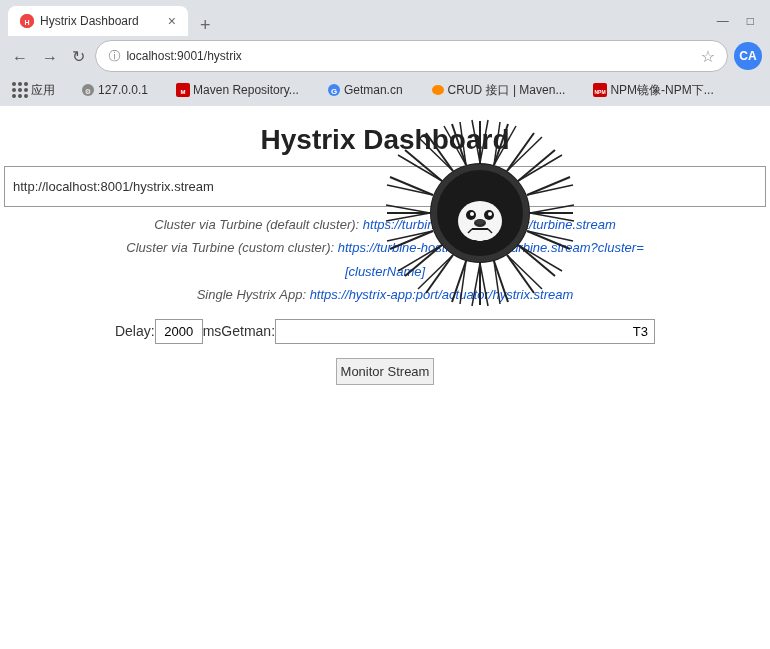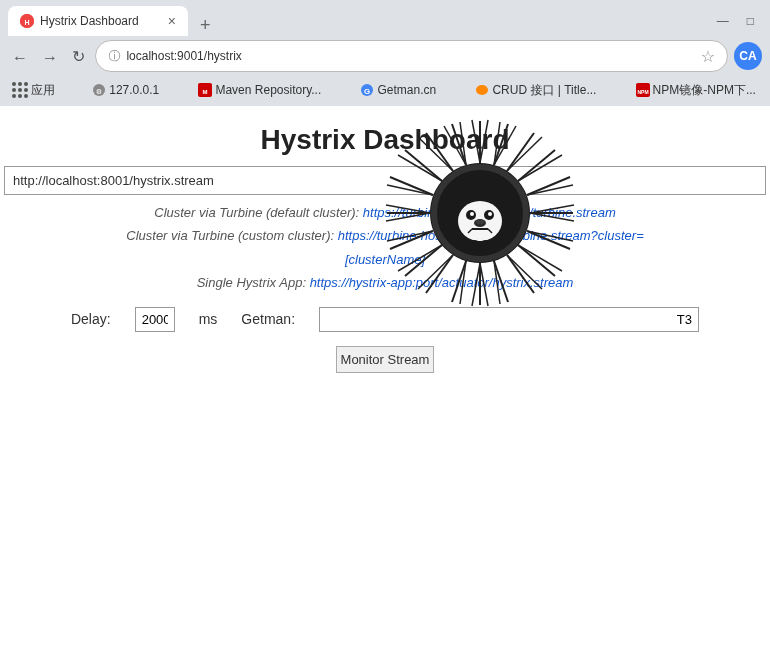--- a/index.html
+++ b/index.html
@@ -42,21 +42,21 @@
     .star-icon { font-size: 16px; color: #888; cursor: pointer; }
     .profile-icon {
       width: 28px; height: 28px; background: #3b82f6; border-radius: 50%;
       display: flex; align-items: center; justify-content: center;
       color: white; font-size: 12px; font-weight: bold;
     }
 
     
     .bookmarks-bar {
       background: #dee1e6; padding: 2px 8px 4px 8px;
-      display: flex; align-items: center; gap: 7px; height: 30px; justify-content: space-between;
+      display: flex; align-items: center; gap: 16px; height: 30px;
     }
     .apps-btn { display: flex; align-items: center; gap: 3px; font-size: 12px; color: #333; padding: 2px 4px; cursor: pointer; }
     .apps-dots { display: grid; grid-template-columns: repeat(3,4px); gap: 2px; }
     .apps-dot { width: 4px; height: 4px; background: #555; border-radius: 50%; }
     .bookmark { font-size: 12px; color: #333; padding: 2px 6px; cursor: pointer; display: flex; align-items: center; gap: 3px; }
     .bm-icon { width: 14px; height: 14px; }
 
     
     .page-content {
       background: #fff; width: 100%;
@@ -70,34 +70,34 @@
     
     .spiky-bg {
       position: absolute; top: 0; left: 0; width: 190px; height: 195px;
     }
 
     .page-title { font-size: 28px; font-weight: bold; color: #222; margin-top: 8px; margin-bottom: 10px; }
 
     
     .url-input-row { width: 100%; padding: 0 4px; margin-bottom: 6px; }
     .url-input {
-      width: 100%; border: 1px solid #999; padding: 6px 8px;
+      width: 100%; border: 1px solid #999; padding: 12px 8px;
       font-size: 13px; color: #333; outline: none;
     }
 
     
     .help-text { font-size: 13px; color: #555; text-align: center; line-height: 1.8; font-style: italic; }
     .help-text a { color: #1155cc; text-decoration: none; }
 
     
-    .settings-row { display: flex; align-items: center; gap: 24px; margin-top: 12px; font-size: 14px; color: #333; }
+    .settings-row { display: flex; align-items: center; gap: 0; margin-top: 12px; font-size: 14px; color: #333; }
     .settings-row input {
       border: 1px solid #999; padding: 4px 6px; font-size: 13px;
     }
-    .delay-input { width: 40px; text-align: center; }
+    .delay-input { width: 48px; text-align: center; }
     .title-input { width: 380px; text-align: right; }
 
     
     .monitor-btn-row { margin-top: 14px; }
     .monitor-btn {
       background: #f0f0f0; border: 1px solid #aaa; padding: 5px 4px;
       font-size: 13px; cursor: pointer; color: #333;
     }
   </style>
 </head>
@@ -170,21 +170,21 @@
       <svg class="bm-icon" viewBox="0 0 14 14">
           <circle cx="7" cy="7" r="6" fill="#4285f4"></circle>
           <text x="7" y="10.5" text-anchor="middle" fill="white" font-size="8" font-weight="bold">G</text>
         </svg>
       <span>Getman.cn</span>
     </div>
     <div class="bookmark">
       <svg class="bm-icon" viewBox="0 0 14 14">
           <ellipse cx="7" cy="7" rx="6" ry="5" fill="#f80"></ellipse>
         </svg>
-      <span>CRUD 接口 | Title...</span>
+      <span>CRUD 接口 | Maven...</span>
     </div>
     <div class="bookmark">
       <svg class="bm-icon" viewBox="0 0 14 14">
           <rect width="14" height="14" rx="2" fill="#c00"></rect>
           <text x="7" y="10.5" text-anchor="middle" fill="white" font-size="5" font-weight="bold">NPM</text>
         </svg>
       <span>NPM镜像-NPM下...</span>
     </div>
   </div>
 </div>

